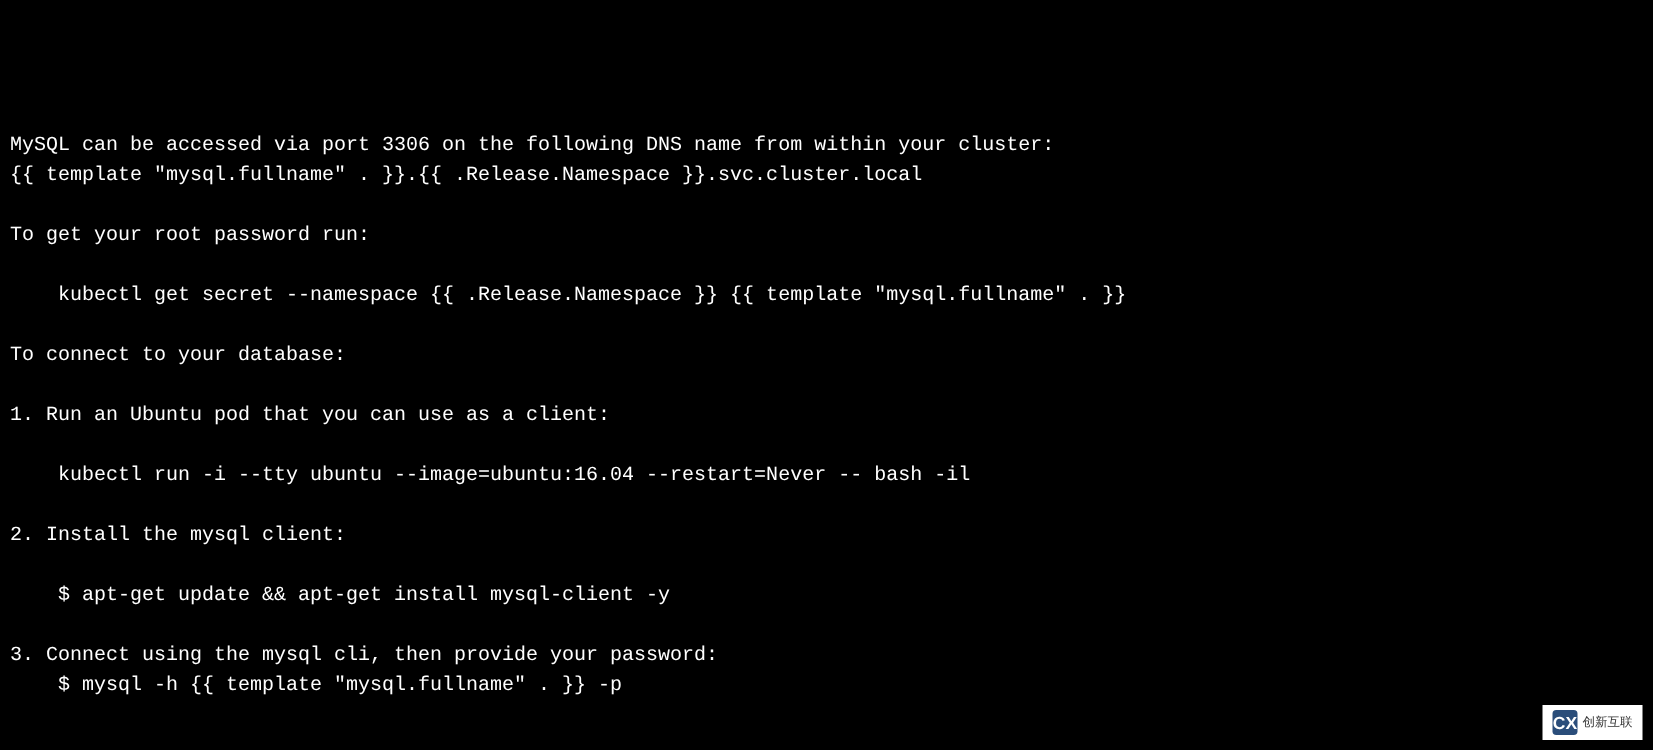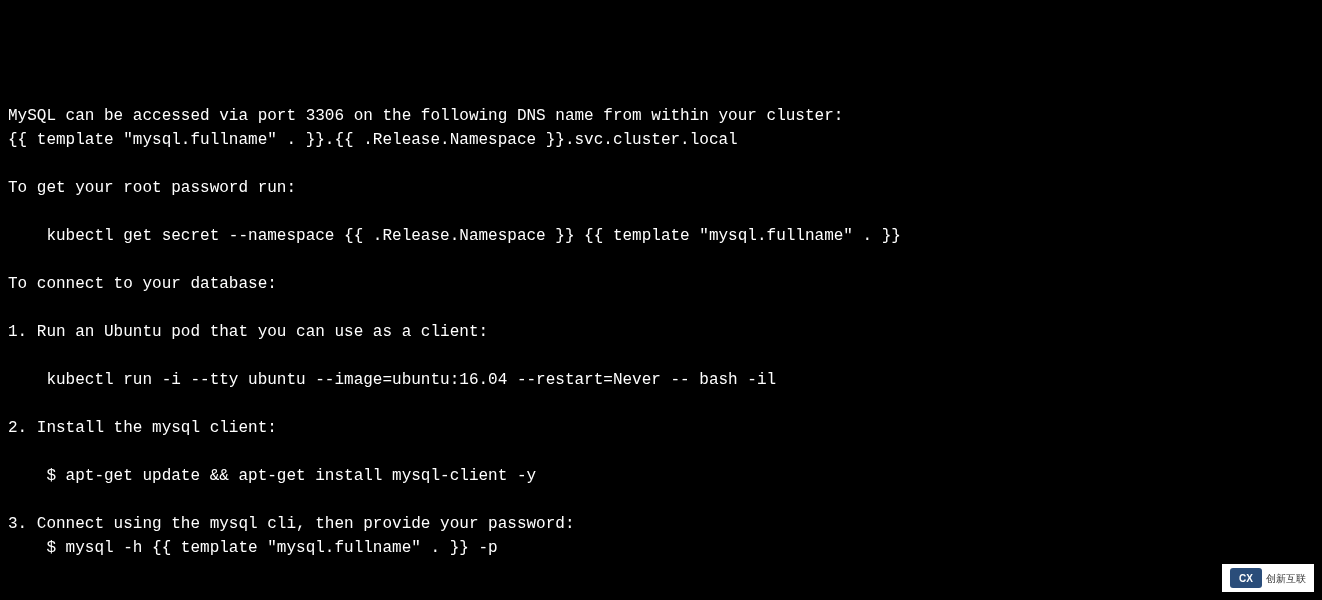--- a/index.html
+++ b/index.html
@@ -35,30 +35,30 @@
       background-color: #ffffff;
       color: #333;
       padding: 4px 8px;
       font-size: 10px;
       font-family: Arial, sans-serif;
       display: flex;
       align-items: center;
       gap: 4px;
     }
     .watermark-logo {
-      width: 32px;
+      width: 20px;
       height: 20px;
       background-color: #2a4d7a;
       border-radius: 3px;
       display: flex;
       align-items: center;
       justify-content: center;
       color: #fff;
       font-weight: bold;
-      font-size: 10px;
+      font-size: 14px;
     }
   </style>
 </head>
 <body>
 
 
 
 <div class="terminal-content"><span class="line">MySQL can be accessed via port 3306 on the following DNS name from within your cluster:</span><span class="line">{{ template "mysql.fullname" . }}.{{ .Release.Namespace }}.svc.cluster.local</span><span class="line"></span><span class="line">To get your root password run:</span><span class="line"></span><span class="line">    kubectl get secret --namespace {{ .Release.Namespace }} {{ template "mysql.fullname" . }}</span><span class="line"></span><span class="line">To connect to your database:</span><span class="line"></span><span class="line">1. Run an Ubuntu pod that you can use as a client:</span><span class="line"></span><span class="line">    kubectl run -i --tty ubuntu --image=ubuntu:16.04 --restart=Never -- bash -il</span><span class="line"></span><span class="line">2. Install the mysql client:</span><span class="line"></span><span class="line">    $ apt-get update &amp;&amp; apt-get install mysql-client -y</span><span class="line"></span><span class="line">3. Connect using the mysql cli, then provide your password:</span><span class="line">    $ mysql -h {{ template "mysql.fullname" . }} -p</span></div>
 
 <div class="watermark">

